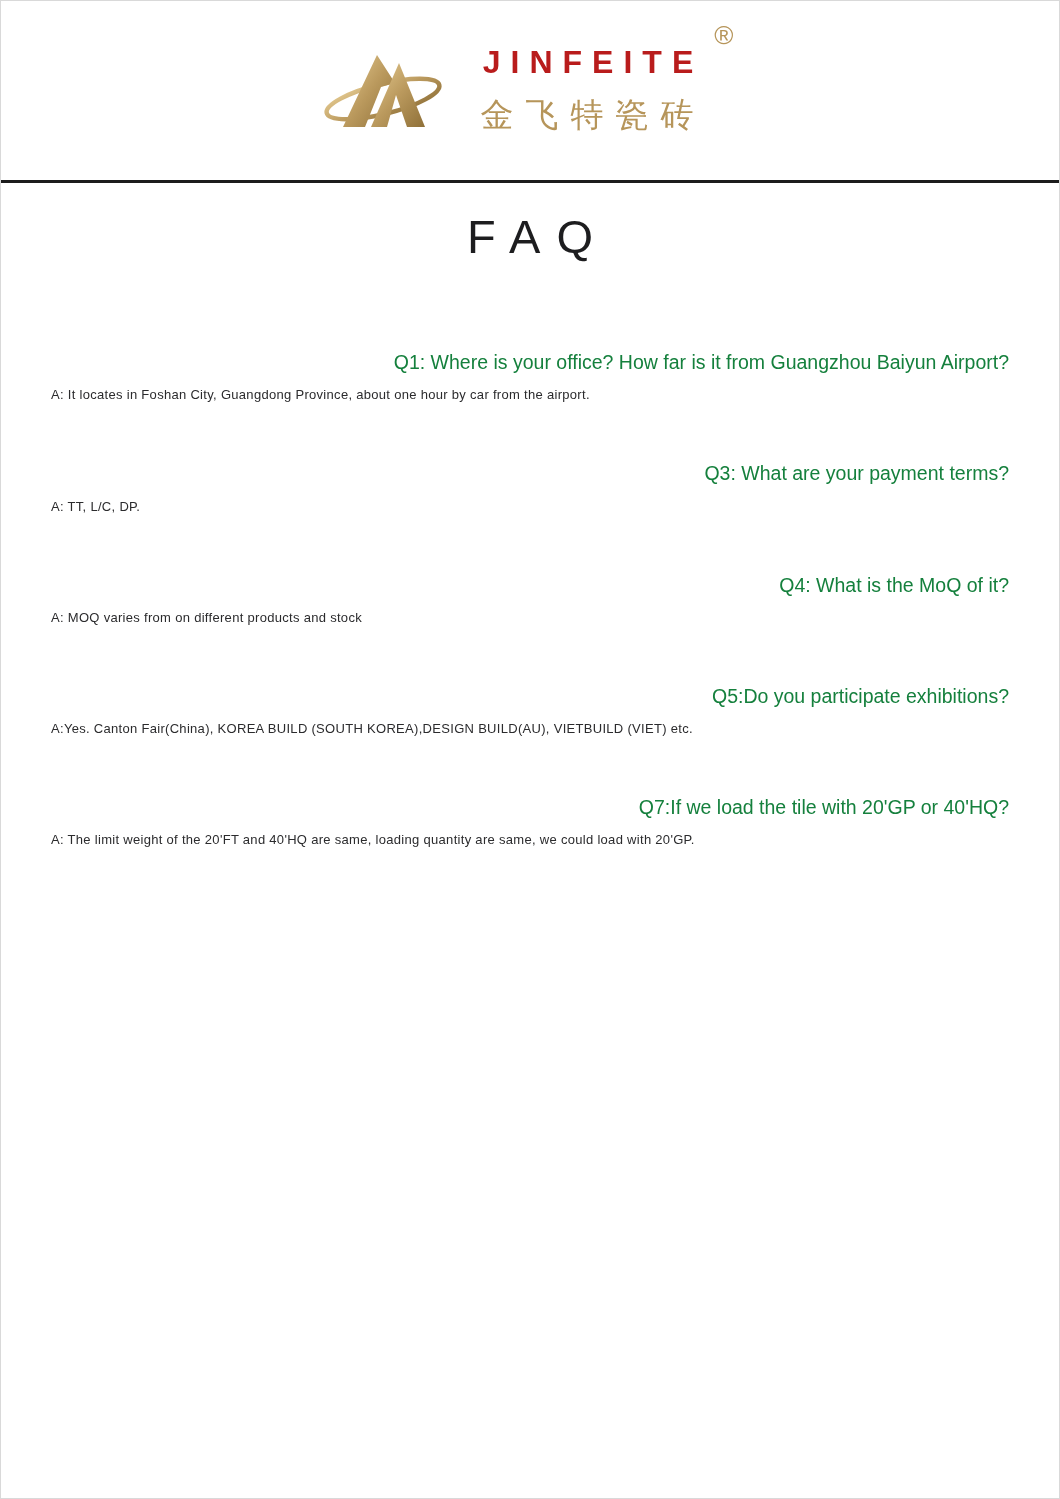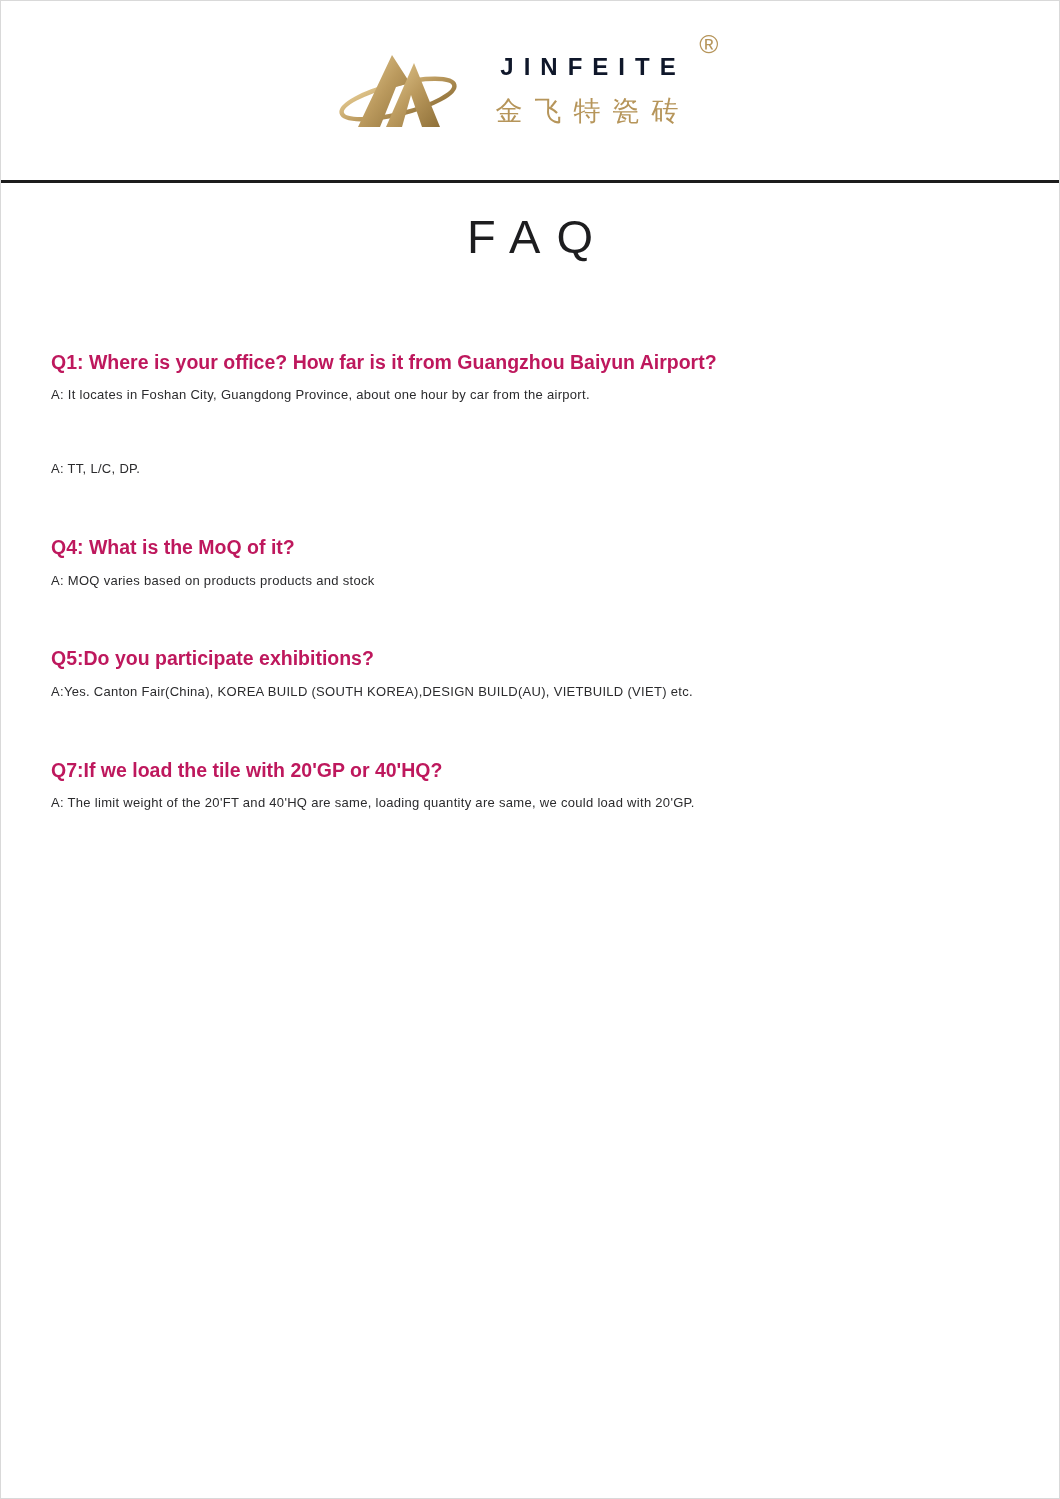--- a/index.html
+++ b/index.html
@@ -31,37 +31,37 @@
   }
   .logo-mark { display: block; }
   .logo-text {
     display: flex;
     flex-direction: column;
     align-items: center;
     position: relative;
     padding-right: 34px;
   }
   .brand-name {
-    font-size: 24px;
+    font-size: 32px;
     font-weight: bold;
     letter-spacing: 10px;
-    color: #0f172a;
+    color: #b91c1c;
     font-family: "Liberation Sans", sans-serif;
   }
   .registered-mark {
     position: absolute;
     top: -24px;
     right: 6px;
     font-size: 26px;
     color: #b6955a;
     font-weight: normal;
   }
   .brand-chinese {
     margin-top: 12px;
-    font-size: 27px;
+    font-size: 33px;
     letter-spacing: 12px;
     color: #b6955a;
     font-family: "DejaVu Sans", sans-serif;
   }
 
   .header-divider {
     height: 3px;
     background: #1c1c1c;
     width: 100%;
   }
@@ -78,24 +78,25 @@
   }
 
   
   .faq-list {
     margin-top: 86px;
     padding: 0 50px;
   }
   .faq-item { margin-bottom: 57px; }
   .faq-question {
     font-size: 19.5px;
-    font-weight: bold;
-    color: #be185d;
+    font-weight: normal;
+    color: #15803d;
     line-height: 1.25;
     margin-bottom: 13px;
+    text-align: right;
   }
   .faq-answer {
     font-size: 13px;
     font-weight: normal;
     color: #2b2b2d;
     line-height: 1.3;
     letter-spacing: 0.3px;
   }
 </style>
 </head>
@@ -135,26 +136,27 @@
 
   <main class="faq-list">
 
     <section class="faq-item">
       <p class="faq-question">Q1: Where is your office? How far is it from Guangzhou Baiyun Airport?</p>
       <p class="faq-answer">A: It locates in Foshan City, Guangdong Province, about one hour by car from the airport.</p>
     </section>
 
 
     <section class="faq-item">
+      <p class="faq-question">Q3: What are your payment terms?</p>
       <p class="faq-answer">A: TT, L/C, DP.</p>
     </section>
 
     <section class="faq-item">
       <p class="faq-question">Q4: What is the MoQ of it?</p>
-      <p class="faq-answer">A: MOQ varies based on products products and stock</p>
+      <p class="faq-answer">A: MOQ varies from on different products and stock</p>
     </section>
 
     <section class="faq-item">
       <p class="faq-question">Q5:Do you participate exhibitions?</p>
       <p class="faq-answer">A:Yes. Canton Fair(China), KOREA BUILD (SOUTH KOREA),DESIGN BUILD(AU), VIETBUILD (VIET) etc.</p>
     </section>
 
     <section class="faq-item">
     </section>
 

